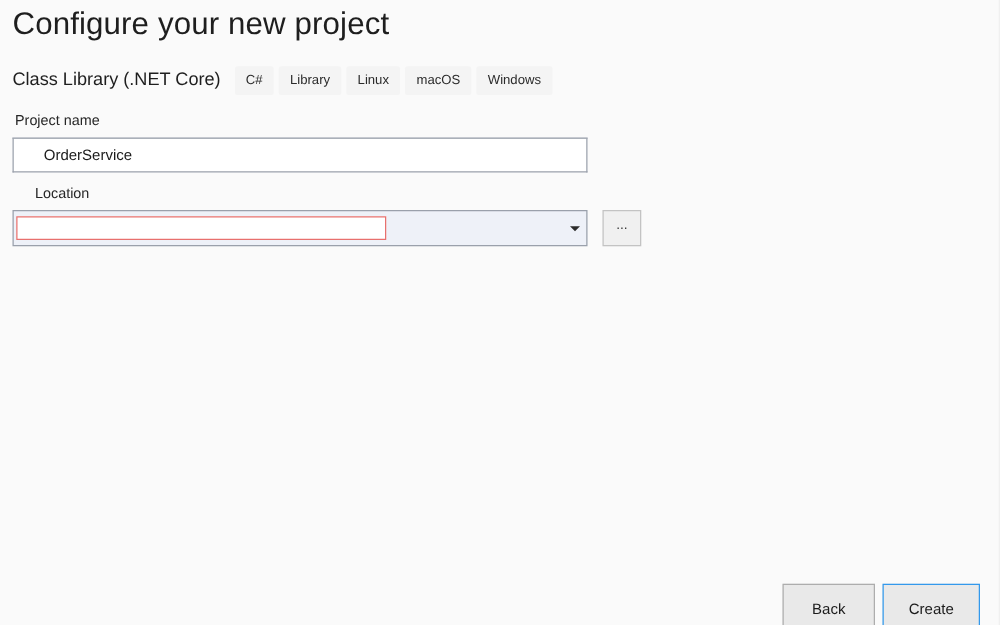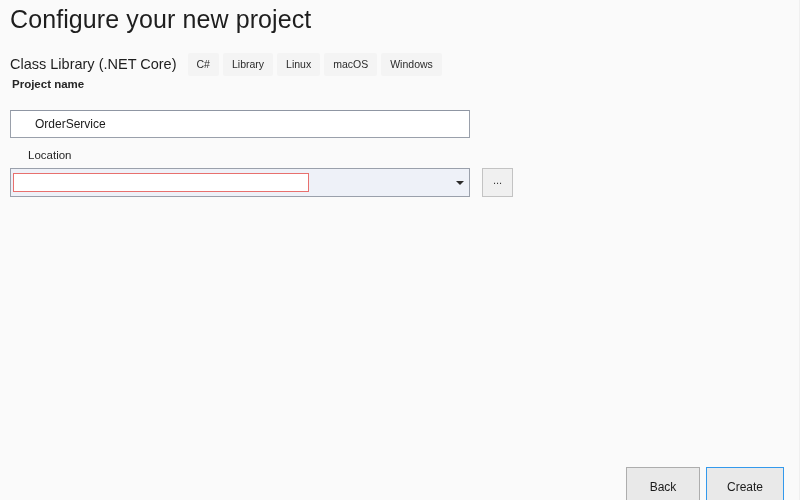--- a/index.html
+++ b/index.html
@@ -72,21 +72,21 @@
   }
 
   
   .field-label {
     position: absolute;
     font-size: 11.5px;
     color: #262626;
     line-height: 14px;
     white-space: nowrap;
   }
-  #project-name-label { left: 12px; top: 77px; font-weight: bold; }
+  #project-name-label { left: 12px; top: 90px; }
   #location-label     { left: 28px; top: 148px; }
 
   
   #project-name-input {
     position: absolute;
     left: 10px;
     top: 110px;
     width: 460px;
     height: 28px;
     box-sizing: border-box;

